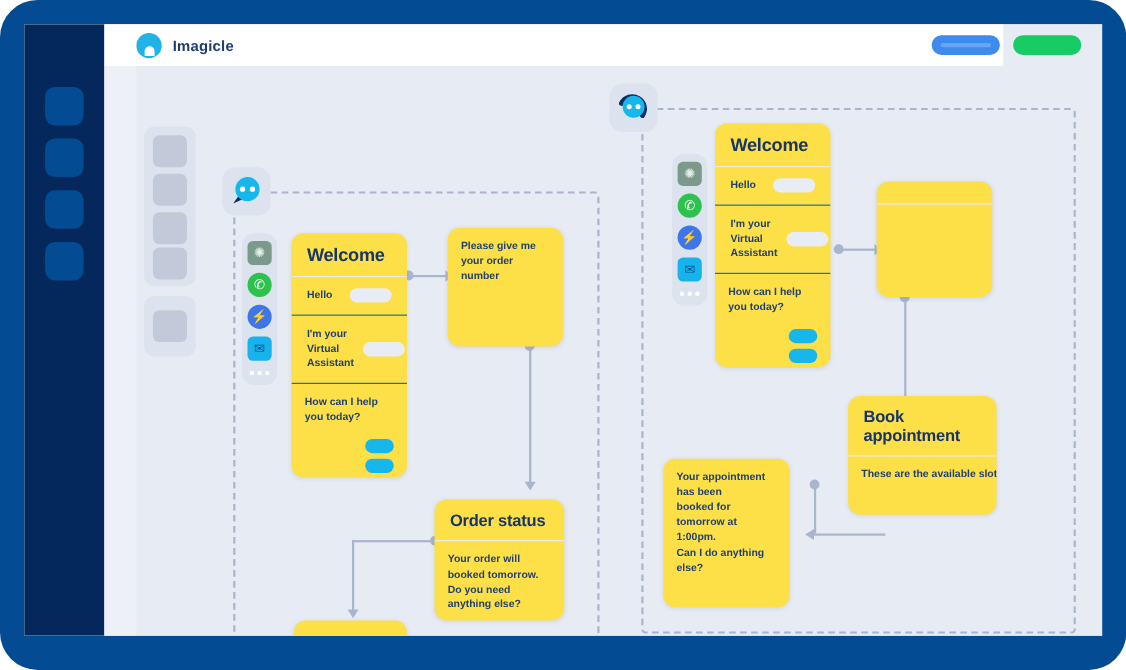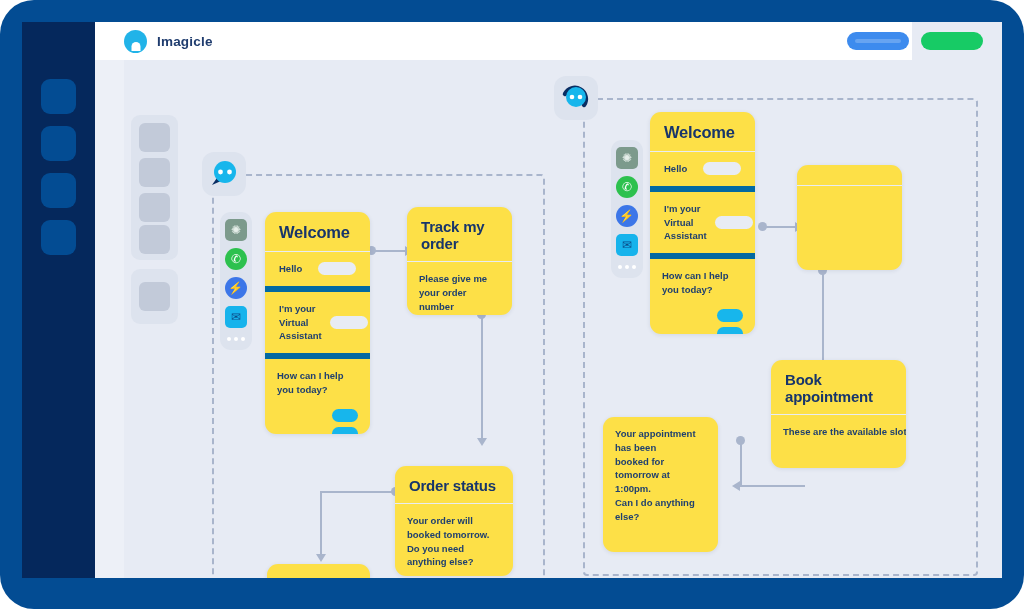--- a/index.html
+++ b/index.html
@@ -210,21 +210,21 @@
     font-size: 16.5px;
     font-weight: bold;
     color: #17356B;
     padding: 11px 14px 9px;
     border-bottom: 1px solid #E8ECF4;
     letter-spacing: -.2px;
   }
   .card-title.sm { font-size: 15px; }
   .card-row {
     padding: 10px 14px;
-    border-bottom: 6px solid #0369a1;
+    border-bottom: 1px solid #0369a1;
     display: flex; align-items: center; justify-content: space-between;
     gap: 8px;
   }
   .card-row:last-child { border-bottom: none; }
   .card-text {
     font-size: 9.5px;
     font-weight: bold;
     color: #20406F;
     line-height: 1.45;
   }
@@ -395,29 +395,28 @@
 you today?</div>
             <div class="bubbles">
               <div class="bub" style="width:26px"></div>
               <div class="bub" style="width:26px"></div>
 
             </div>
           </div>
         </div>
 
         <div class="card" style="left:312px; top:147px; width:105px; height:108px;">
-          <div class="card-title sm">Track my order</div>
           <div class="card-body">
             <div class="card-text" style="white-space:pre-line">Please give me
 your order number</div>
 
           </div>
         </div>
 
-        <div class="card" style="left:300px; top:406px; width:118px; height:110px;">
+        <div class="card" style="left:300px; top:394px; width:118px; height:110px;">
           <div class="card-title sm">Order status</div>
           <div class="card-body">
             <div class="card-text" style="white-space:pre-line">Your order will booked tomorrow.
 Do you need anything else?</div>
 
           </div>
         </div>
 
         <div class="card" style="left:172px; top:504px; width:103px; height:55px;">
           <span class="sr"></span>

